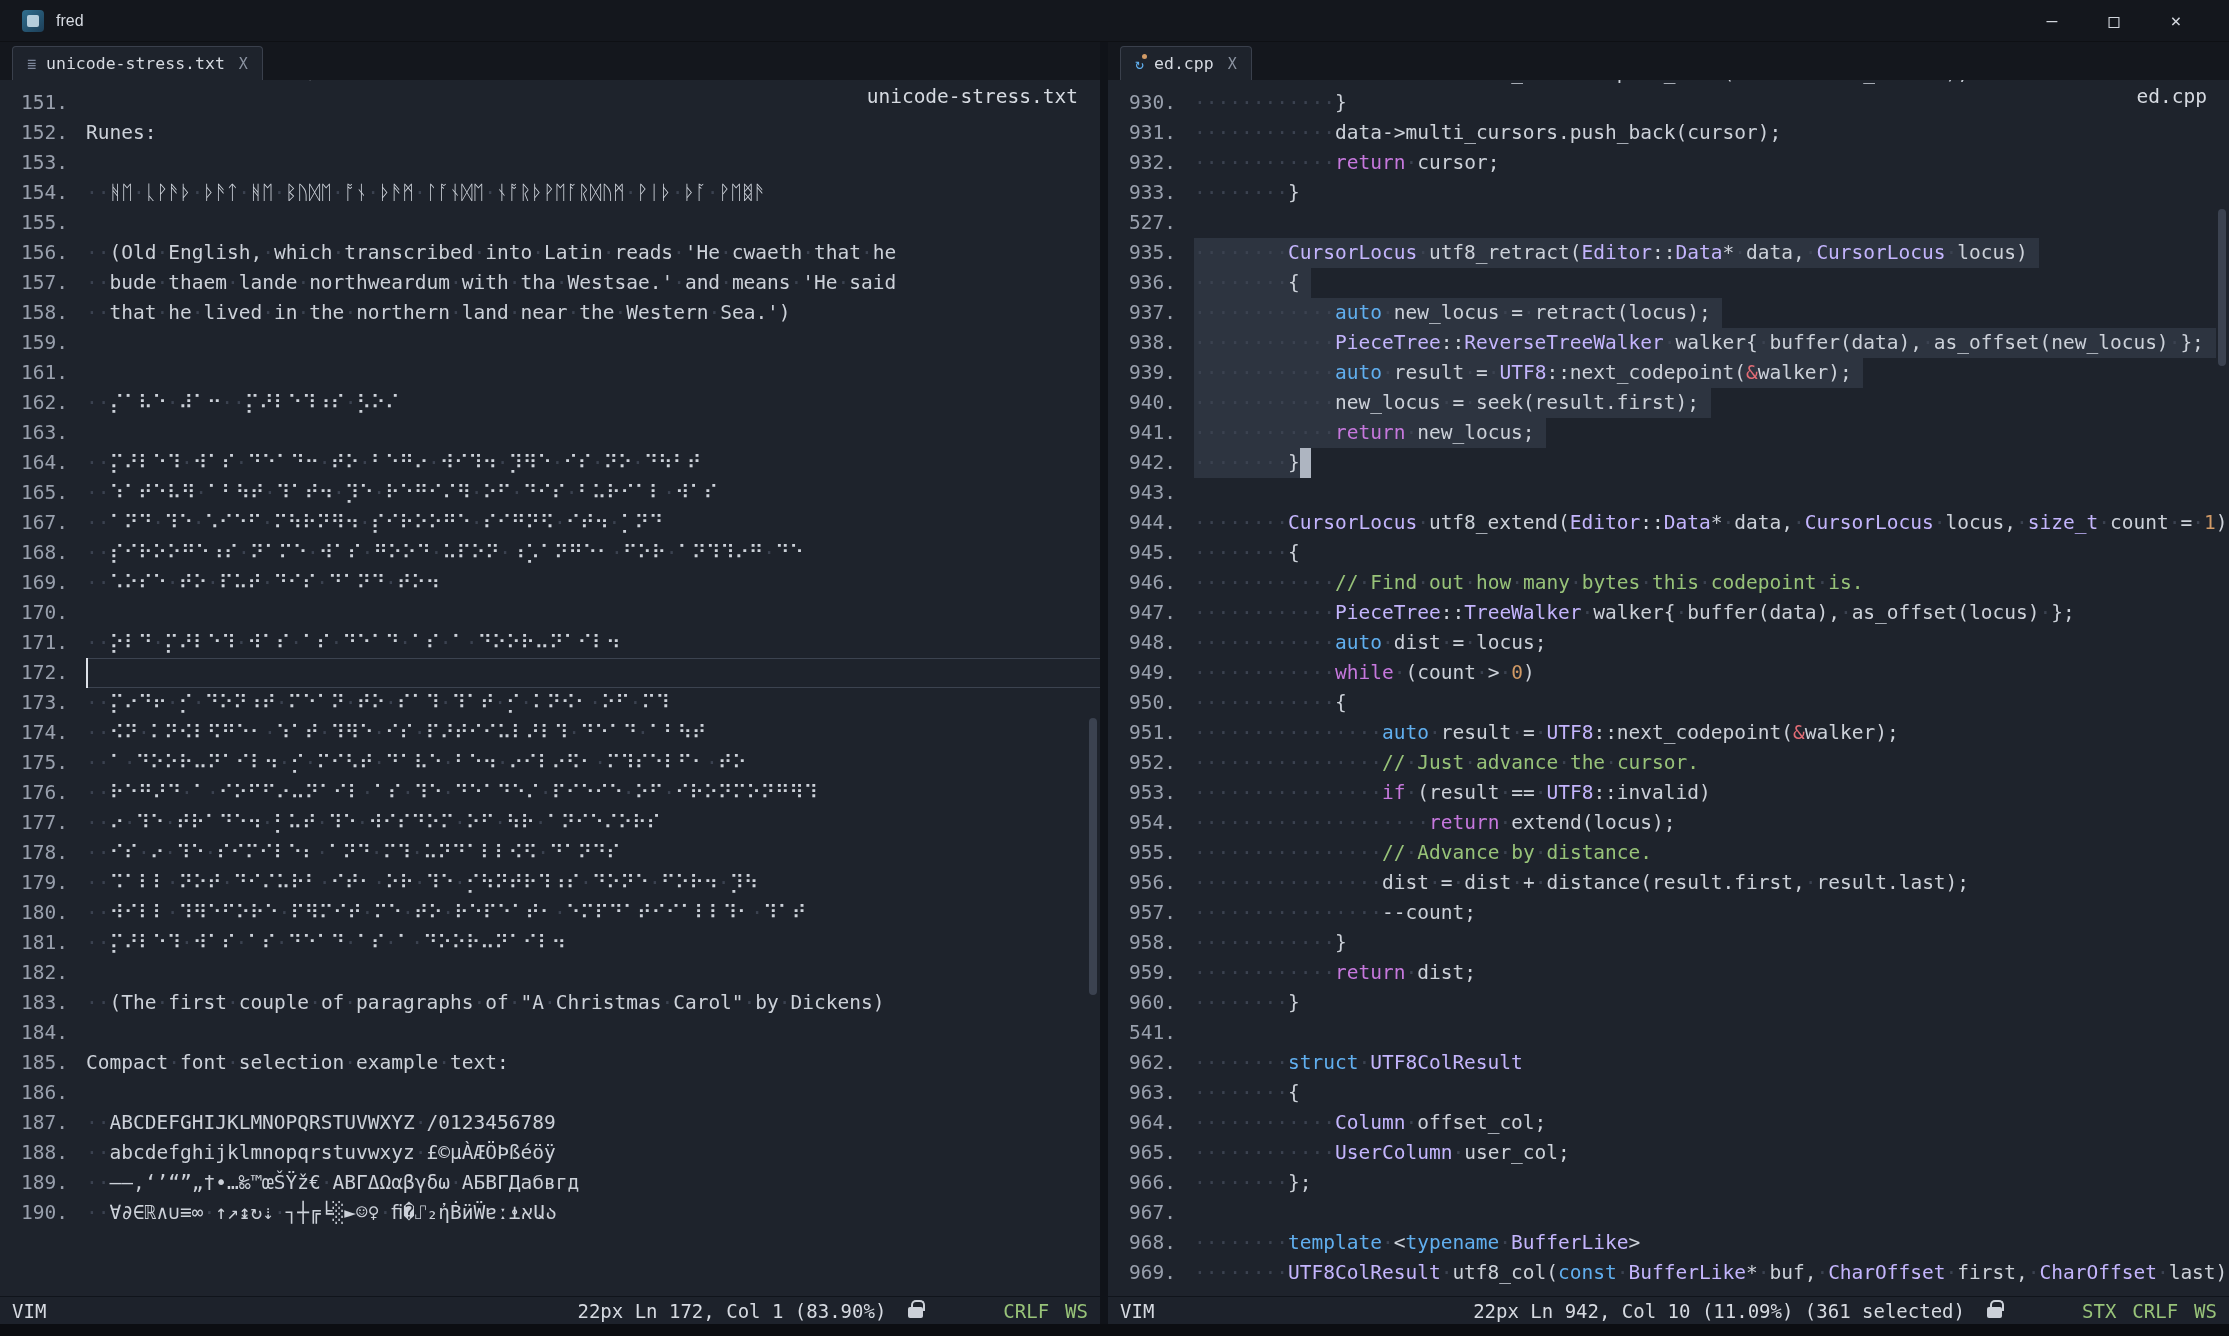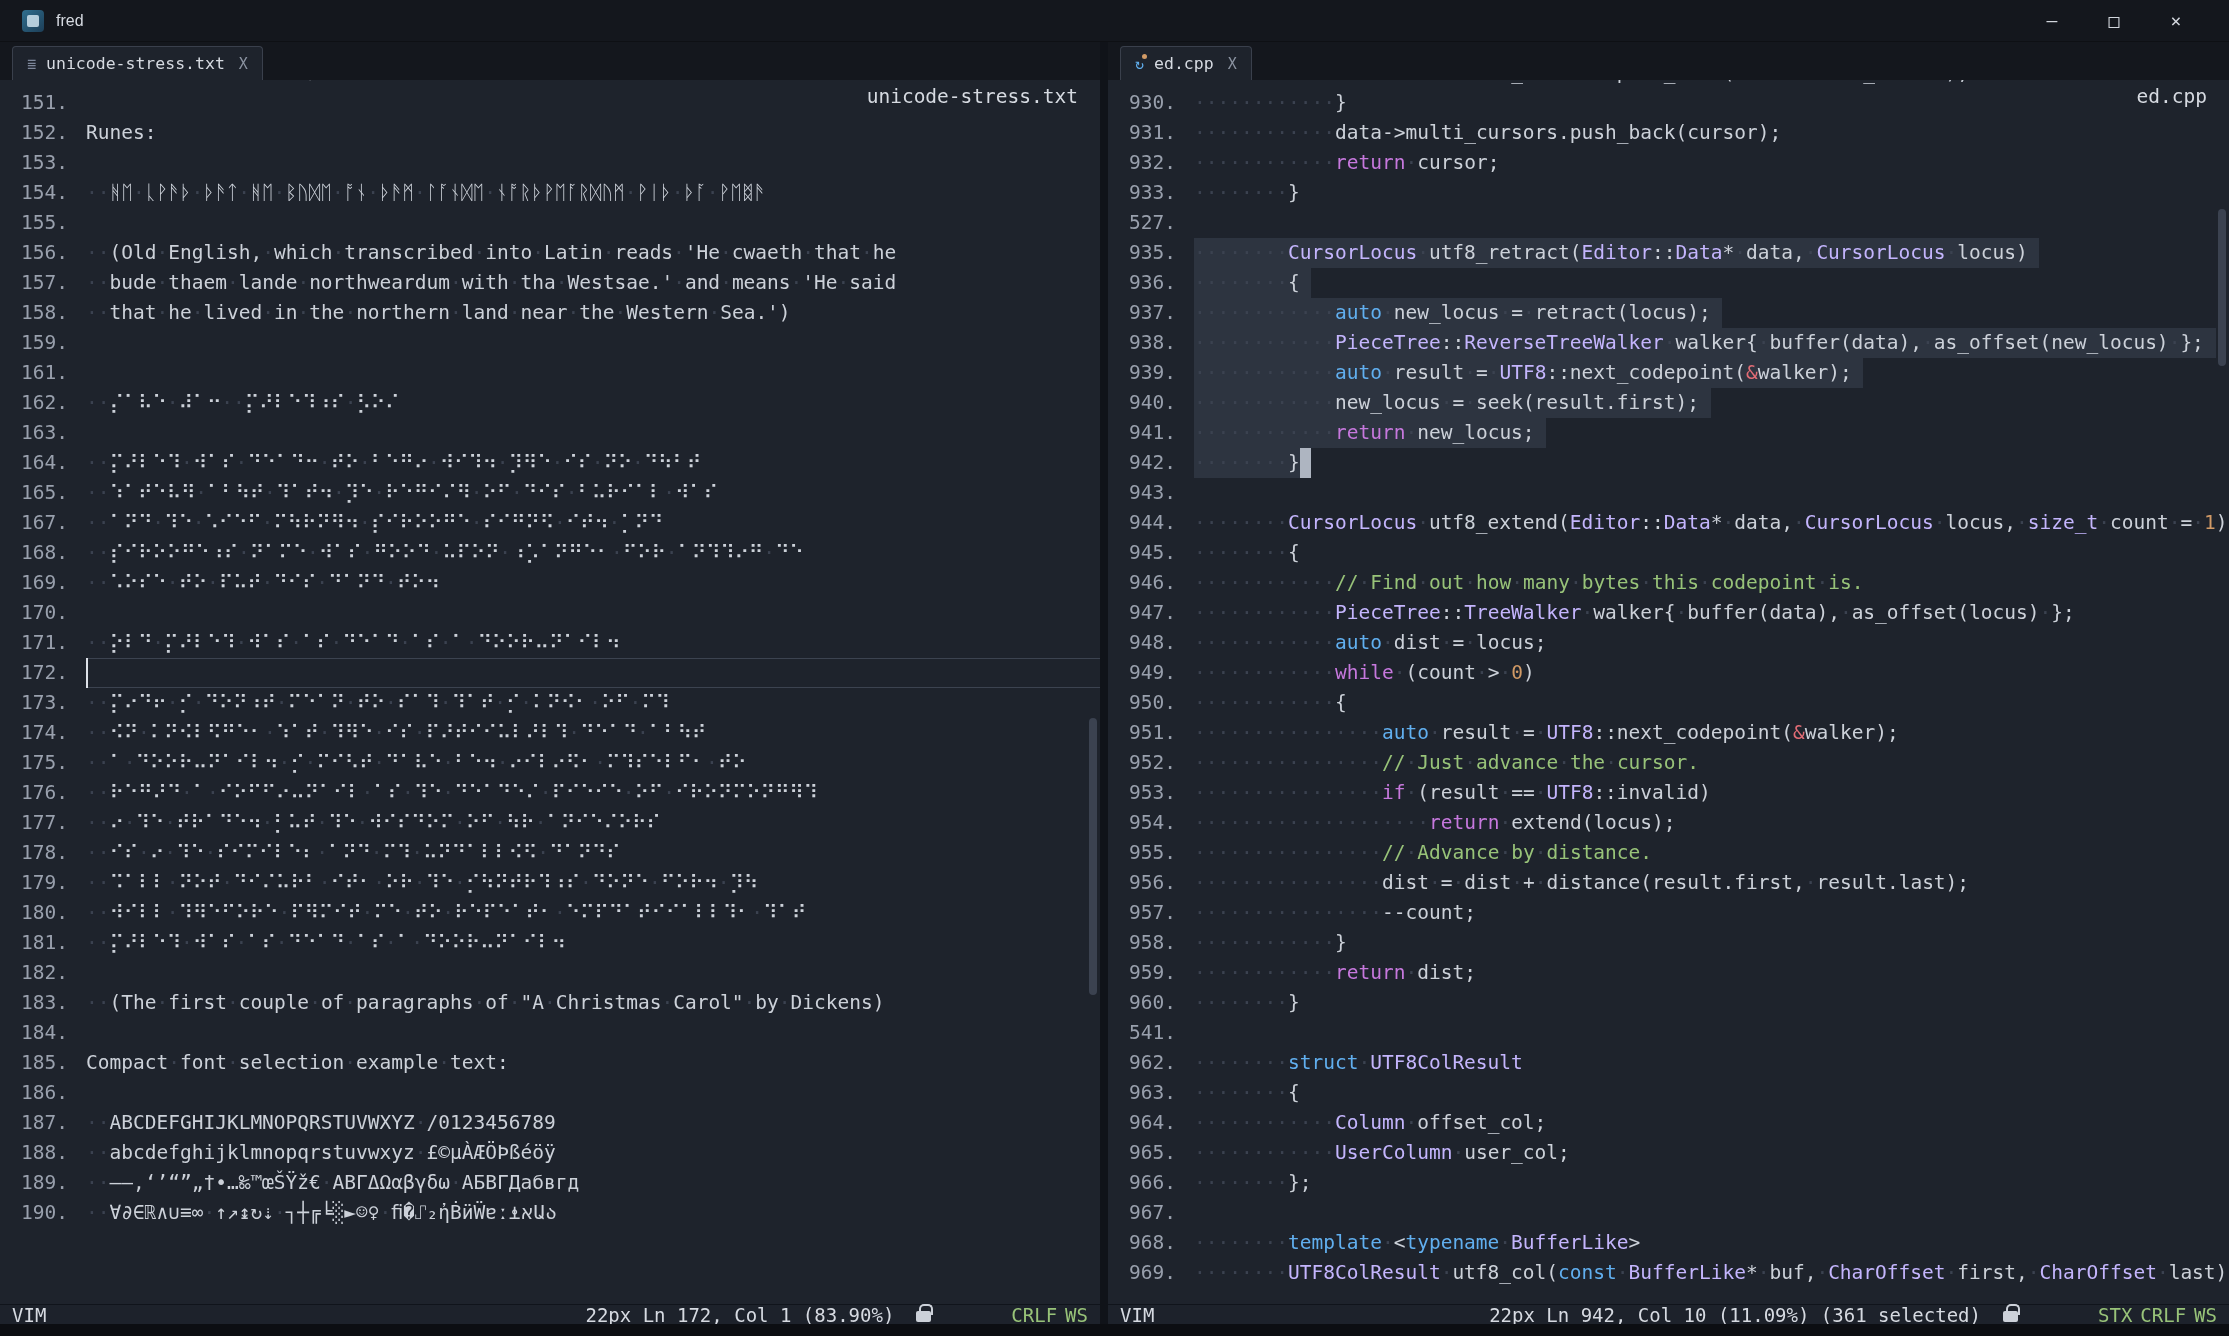--- a/index.html
+++ b/index.html
@@ -33,25 +33,25 @@
   .row.cur .code{box-shadow:inset 0 1px 0 #3c4350,inset 0 -1px 0 #3c4350}
   .ws{color:#3b4250}
   .tk-d{color:#ccd1d9}.tk-kw{color:#c678dd}.tk-kb{color:#61afef}.tk-ty{color:#c4b5fd}.tk-cm{color:#98c379}.tk-nm{color:#d19a66}.tk-rd{color:#e06c75}
   .sel{background:#2d3440;display:inline-block;height:30px;vertical-align:top}
   .sel.nl{padding-right:1ch}
   .cursor-bar{display:inline-block;width:2px;height:30px;vertical-align:top;background:#dde1e8}
   .cursor-block{display:inline-block;width:1ch;height:30px;vertical-align:top;background:#aeb5c1}
   .overlay{position:absolute;top:2px;right:22px;color:#d6dae1;z-index:5}
   .sb-thumb{position:absolute;width:8px;border-radius:4px;background:#3b4250;z-index:4}
   
-  .status{height:20px;flex:none;background:#1d222b;border-top:1px solid #10141b;display:flex;align-items:center;padding:0 12px;color:#d6dae1;font-size:19px}
+  .status{height:28px;flex:none;background:#1d222b;border-top:1px solid #10141b;display:flex;align-items:center;padding:0 12px;color:#d6dae1;font-size:19px}
   .status .mode{margin-right:auto}
   .lock{position:relative;width:15px;height:11px;background:#ccd1d9;border-radius:2px;margin:4px 0 0 22px;flex:none}
   .lock::before{content:"";position:absolute;top:-7px;left:2.5px;width:10px;height:9px;border:2.5px solid #ccd1d9;border-bottom:none;border-radius:5px 5px 0 0}
-  .flags{display:flex;gap:8px;margin-left:80px}
+  .flags{display:flex;gap:16px;margin-left:80px}
   .flag{color:#98c379}
   .winbottom{height:12px;flex:none;background:#0c0e12}
 </style>
 </head>
 <body>
 
 <div class="window">
 
   <div class="titlebar">
     <div class="app-icon"></div>

